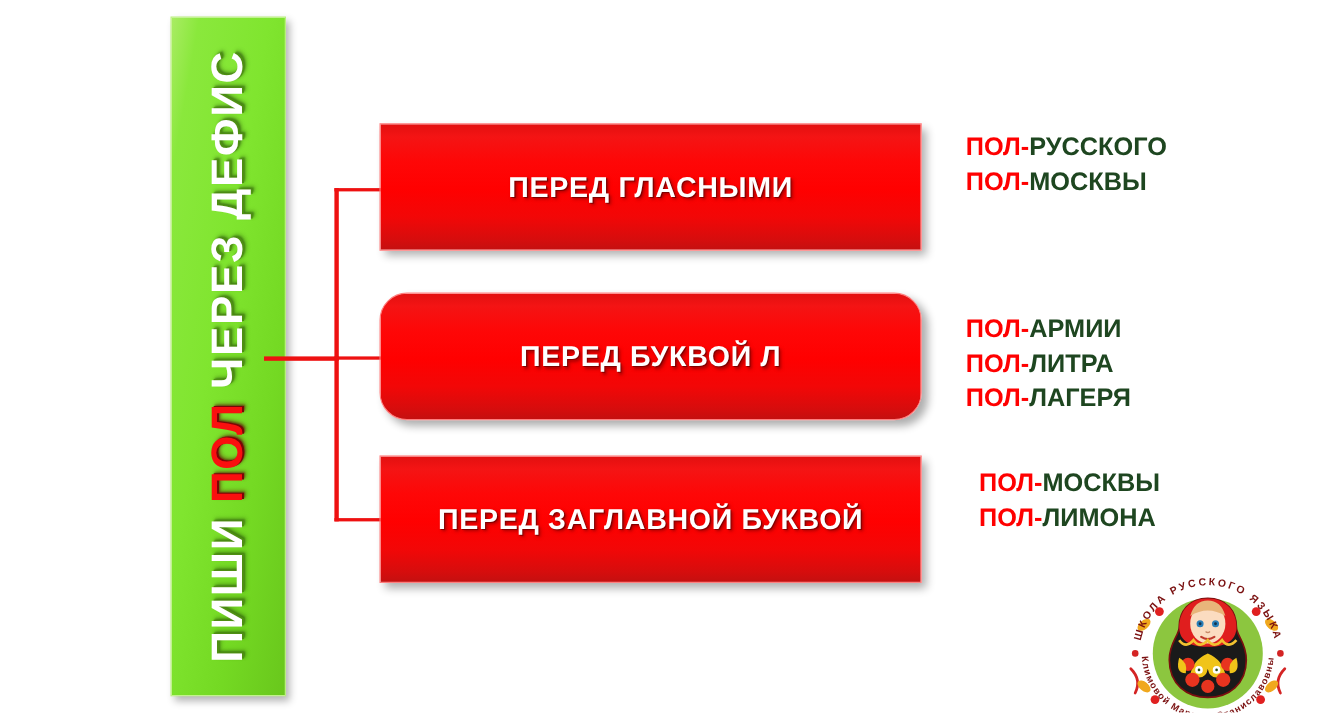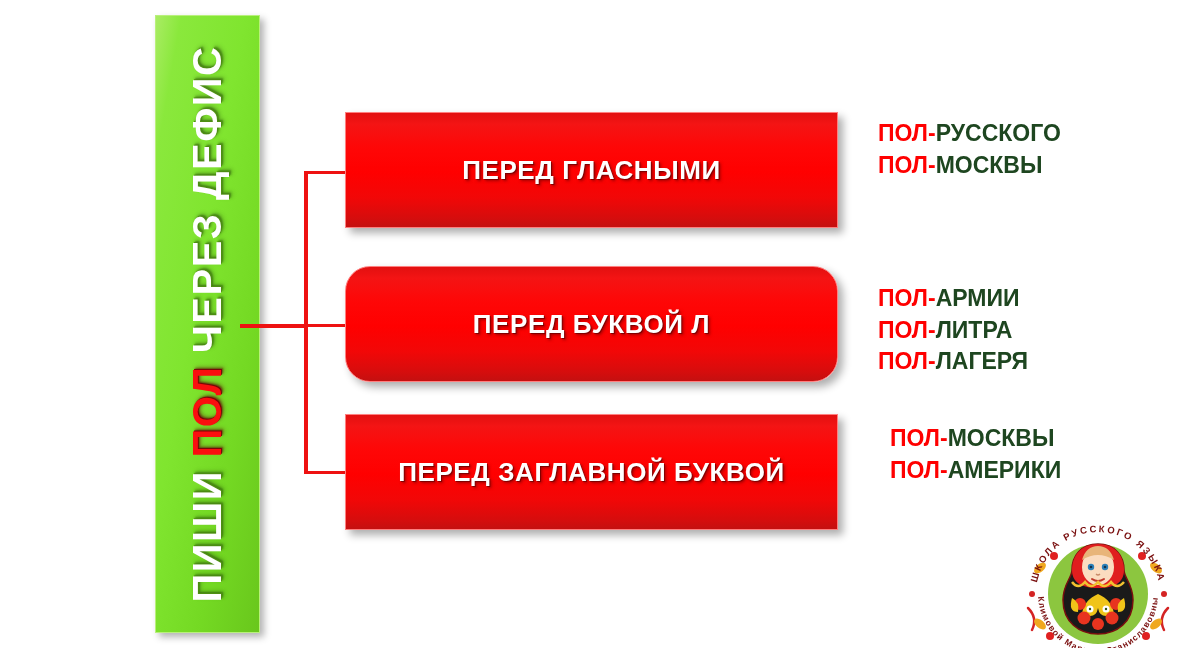--- a/index.html
+++ b/index.html
@@ -170,21 +170,21 @@
   </div>
 
   <div class="examples ex2">
     <span class="line"><span class="pol">ПОЛ</span><span class="dash">-</span><span>АРМИИ</span></span>
     <span class="line"><span class="pol">ПОЛ</span><span class="dash">-</span><span>ЛИТРА</span></span>
     <span class="line"><span class="pol">ПОЛ</span><span class="dash">-</span><span>ЛАГЕРЯ</span></span>
   </div>
 
   <div class="examples ex3">
     <span class="line"><span class="pol">ПОЛ</span><span class="dash">-</span><span>МОСКВЫ</span></span>
-    <span class="line"><span class="pol">ПОЛ</span><span class="dash">-</span><span>АМЕРИКИ</span></span>
+    <span class="line"><span class="pol">ПОЛ</span><span class="dash">-</span><span>ЛИМОНА</span></span>
   </div>
 
   <div class="logo">
     <svg viewBox="0 0 176 136" width="176" height="136">
       <defs>
         <path id="arcTop" d="M 26,82 A 62,62 0 0 1 150,82" fill="none"></path>
         <path id="arcBot" d="M 28,82 A 60,60 0 0 0 148,82" fill="none"></path>
       </defs>
 
       <circle cx="88" cy="82" r="50" fill="#8cc63f"></circle>

